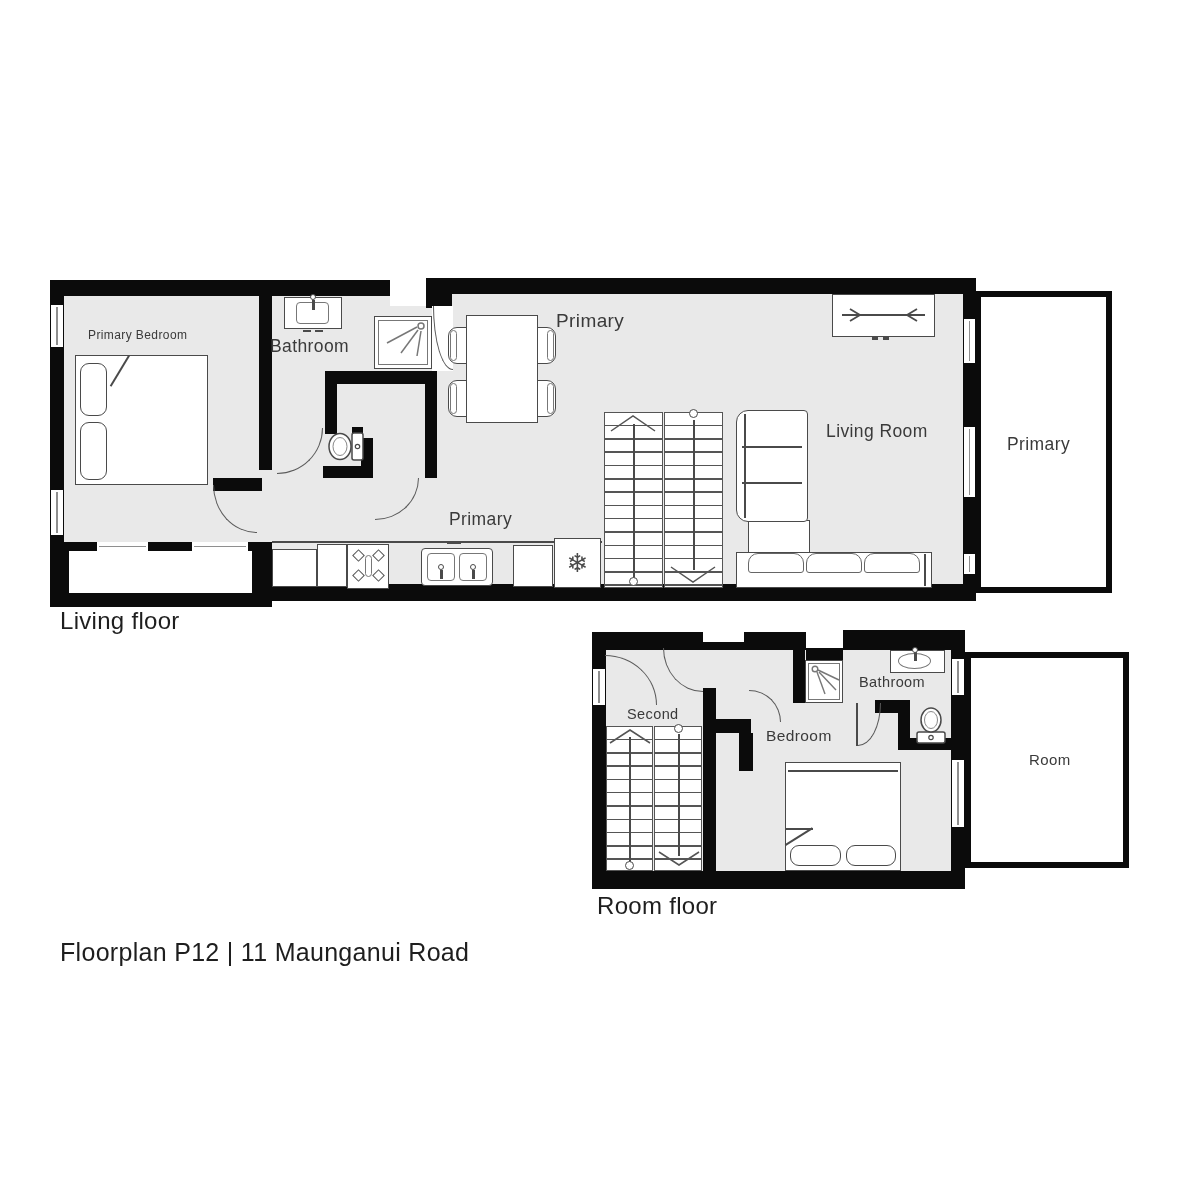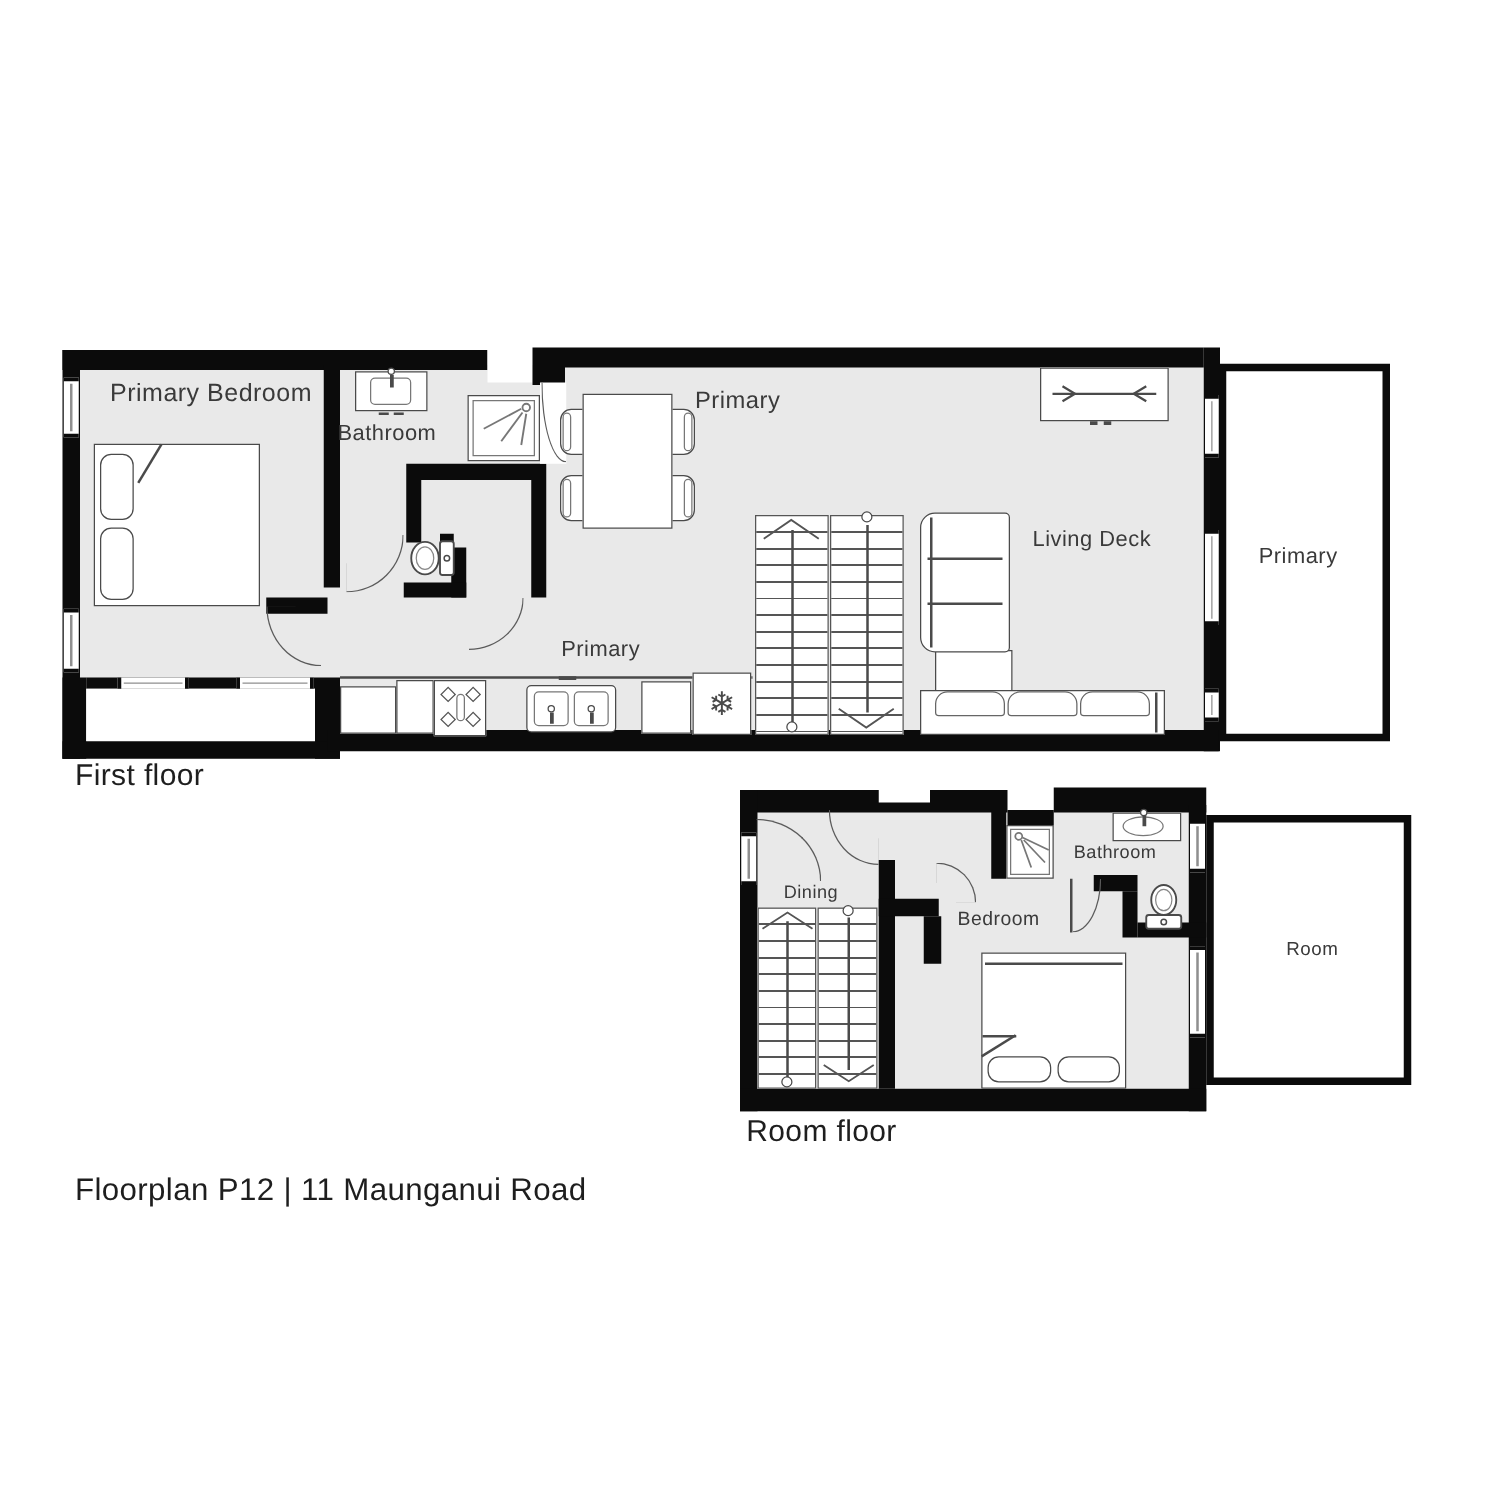--- a/index.html
+++ b/index.html
@@ -181,27 +181,27 @@
     <div class="furn" style="left:736px;top:410px;width:72px;height:112px;border-radius:12px 4px 4px 12px;"></div>
     <div class="line" style="left:742px;top:446px;width:60px;height:1.5px;"></div>
     <div class="line" style="left:742px;top:482px;width:60px;height:1.5px;"></div>
     <div class="line" style="left:744px;top:414px;width:1.5px;height:104px;"></div>
     <div class="furn" style="left:736px;top:552px;width:196px;height:36px;"></div>
     <div class="cush" style="left:748px;top:553px;width:56px;height:20px;"></div>
     <div class="cush" style="left:806px;top:553px;width:56px;height:20px;"></div>
     <div class="cush" style="left:864px;top:553px;width:56px;height:20px;"></div>
     <div class="line" style="left:924px;top:554px;width:1.5px;height:32px;"></div>
 
-    <div class="lbl" style="left:88px;top:304px;font-size:20px;">Primary Bedroom</div>
+    <div class="lbl" style="left:88px;top:328px;font-size:12px;">Primary Bedroom</div>
     <div class="lbl" style="left:270px;top:336px;font-size:17.5px;">Bathroom</div>
     <div class="lbl" style="left:556px;top:310px;font-size:19px;">Primary</div>
     <div class="lbl" style="left:449px;top:509px;font-size:17.5px;">Primary</div>
-    <div class="lbl" style="left:826px;top:421px;font-size:17.5px;">Living Deck</div>
+    <div class="lbl" style="left:826px;top:421px;font-size:17.5px;">Living Room</div>
     <div class="lbl" style="left:1007px;top:434px;font-size:17.5px;">Primary</div>
-    <div class="title" style="left:60px;top:607px;">First floor</div>
+    <div class="title" style="left:60px;top:607px;">Living floor</div>
   </div>
 
   <div>
 
     <div class="room" style="left:606px;top:648px;width:345px;height:223px;"></div>
 
     <div class="out" style="left:965px;top:652px;width:164px;height:216px;"></div>
 
     <div class="wall" style="left:592px;top:632px;width:214px;height:18px;"></div>
     <div class="void" style="left:703px;top:632px;width:41px;height:10px;"></div>
@@ -267,21 +267,21 @@
     <div class="furn thin" style="left:898px;top:653px;width:33px;height:16px;border-radius:50%;"></div>
     <div class="line" style="left:914px;top:652px;width:3px;height:9px;"></div>
     <div class="dot" style="left:912px;top:647px;width:6px;height:6px;"></div>
     <svg class="abs" style="left:915px;top:707px;" width="32" height="39" viewBox="0 0 32 39">
       <rect x="2" y="25" width="28" height="11" rx="2" fill="#fff" stroke="#4a4a4a" stroke-width="1.5"></rect>
       <ellipse cx="16" cy="13" rx="10" ry="12" fill="#fff" stroke="#4a4a4a" stroke-width="1.5"></ellipse>
       <ellipse cx="16" cy="13" rx="6.5" ry="8.5" fill="none" stroke="#888" stroke-width="1"></ellipse>
       <circle cx="16" cy="30.5" r="2.2" fill="none" stroke="#4a4a4a" stroke-width="1.2"></circle>
     </svg>
 
-    <div class="lbl" style="left:627px;top:706px;font-size:14.5px;">Dining</div>
+    <div class="lbl" style="left:627px;top:706px;font-size:14.5px;">Second</div>
     <div class="lbl" style="left:766px;top:727px;font-size:15.5px;">Bedroom</div>
     <div class="lbl" style="left:859px;top:674px;font-size:14.5px;">Bathroom</div>
     <div class="lbl" style="left:1029px;top:751px;font-size:15px;">Room</div>
     <div class="title" style="left:597px;top:892px;">Room floor</div>
   </div>
 
   <div class="title" style="left:60px;top:938px;font-size:25px;">Floorplan P12 | 11 Maunganui Road</div>
 
 </div>
 

